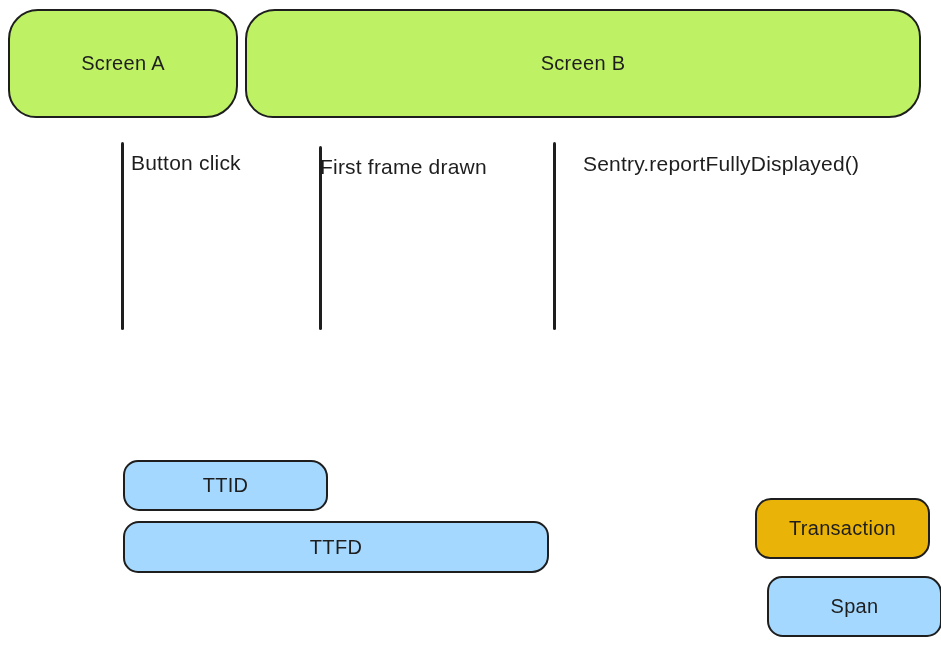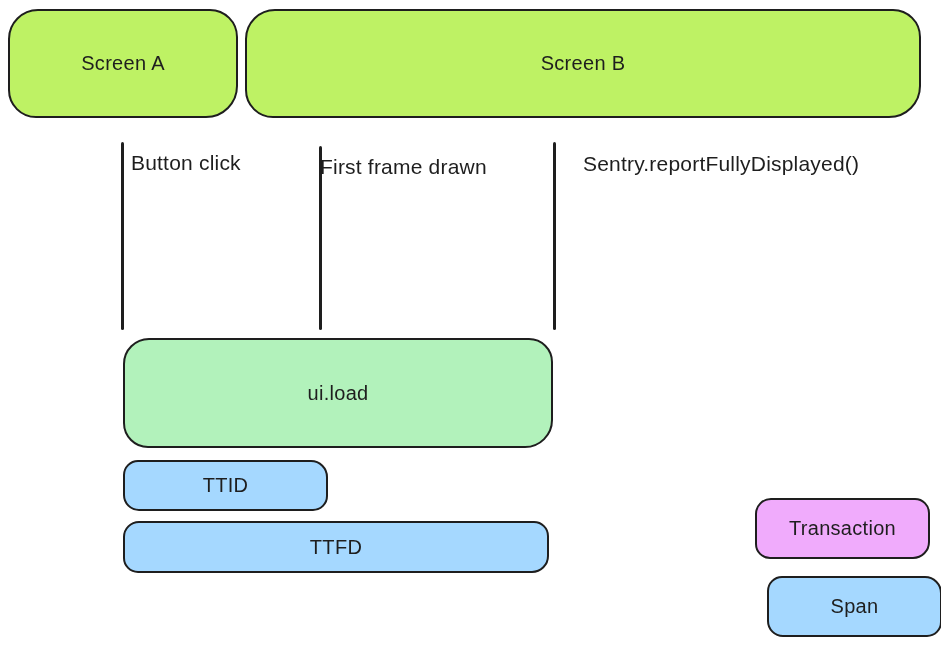--- a/index.html
+++ b/index.html
@@ -73,30 +73,27 @@
   </div>
 
   <div class="vline vline-1"></div>
   <div class="vline vline-2"></div>
   <div class="vline vline-3"></div>
 
   <div class="event-label event-label-1">Button click</div>
   <div class="event-label event-label-2">First frame drawn</div>
   <div class="event-label event-label-3">Sentry.reportFullyDisplayed()</div>
 
-  <div class="box bar-uiload" style="background: rgb(178, 242, 187);">
-    <span>ui.load</span>
-  </div>
   <div class="box bar-ttfd" style="background: rgb(165, 216, 255);">
     <span>TTFD</span>
   </div>
   <div class="box bar-ttid" style="background: rgb(165, 216, 255);">
     <span>TTID</span>
   </div>
 
-  <div class="box legend-transaction" style="background: #f0abfc;">
+  <div class="box legend-transaction" style="background: #eab308;">
     <span>Transaction</span>
   </div>
   <div class="box legend-span" style="background: rgb(165, 216, 255);">
     <span>Span</span>
   </div>
 
 </div>
 
 </body></html>

